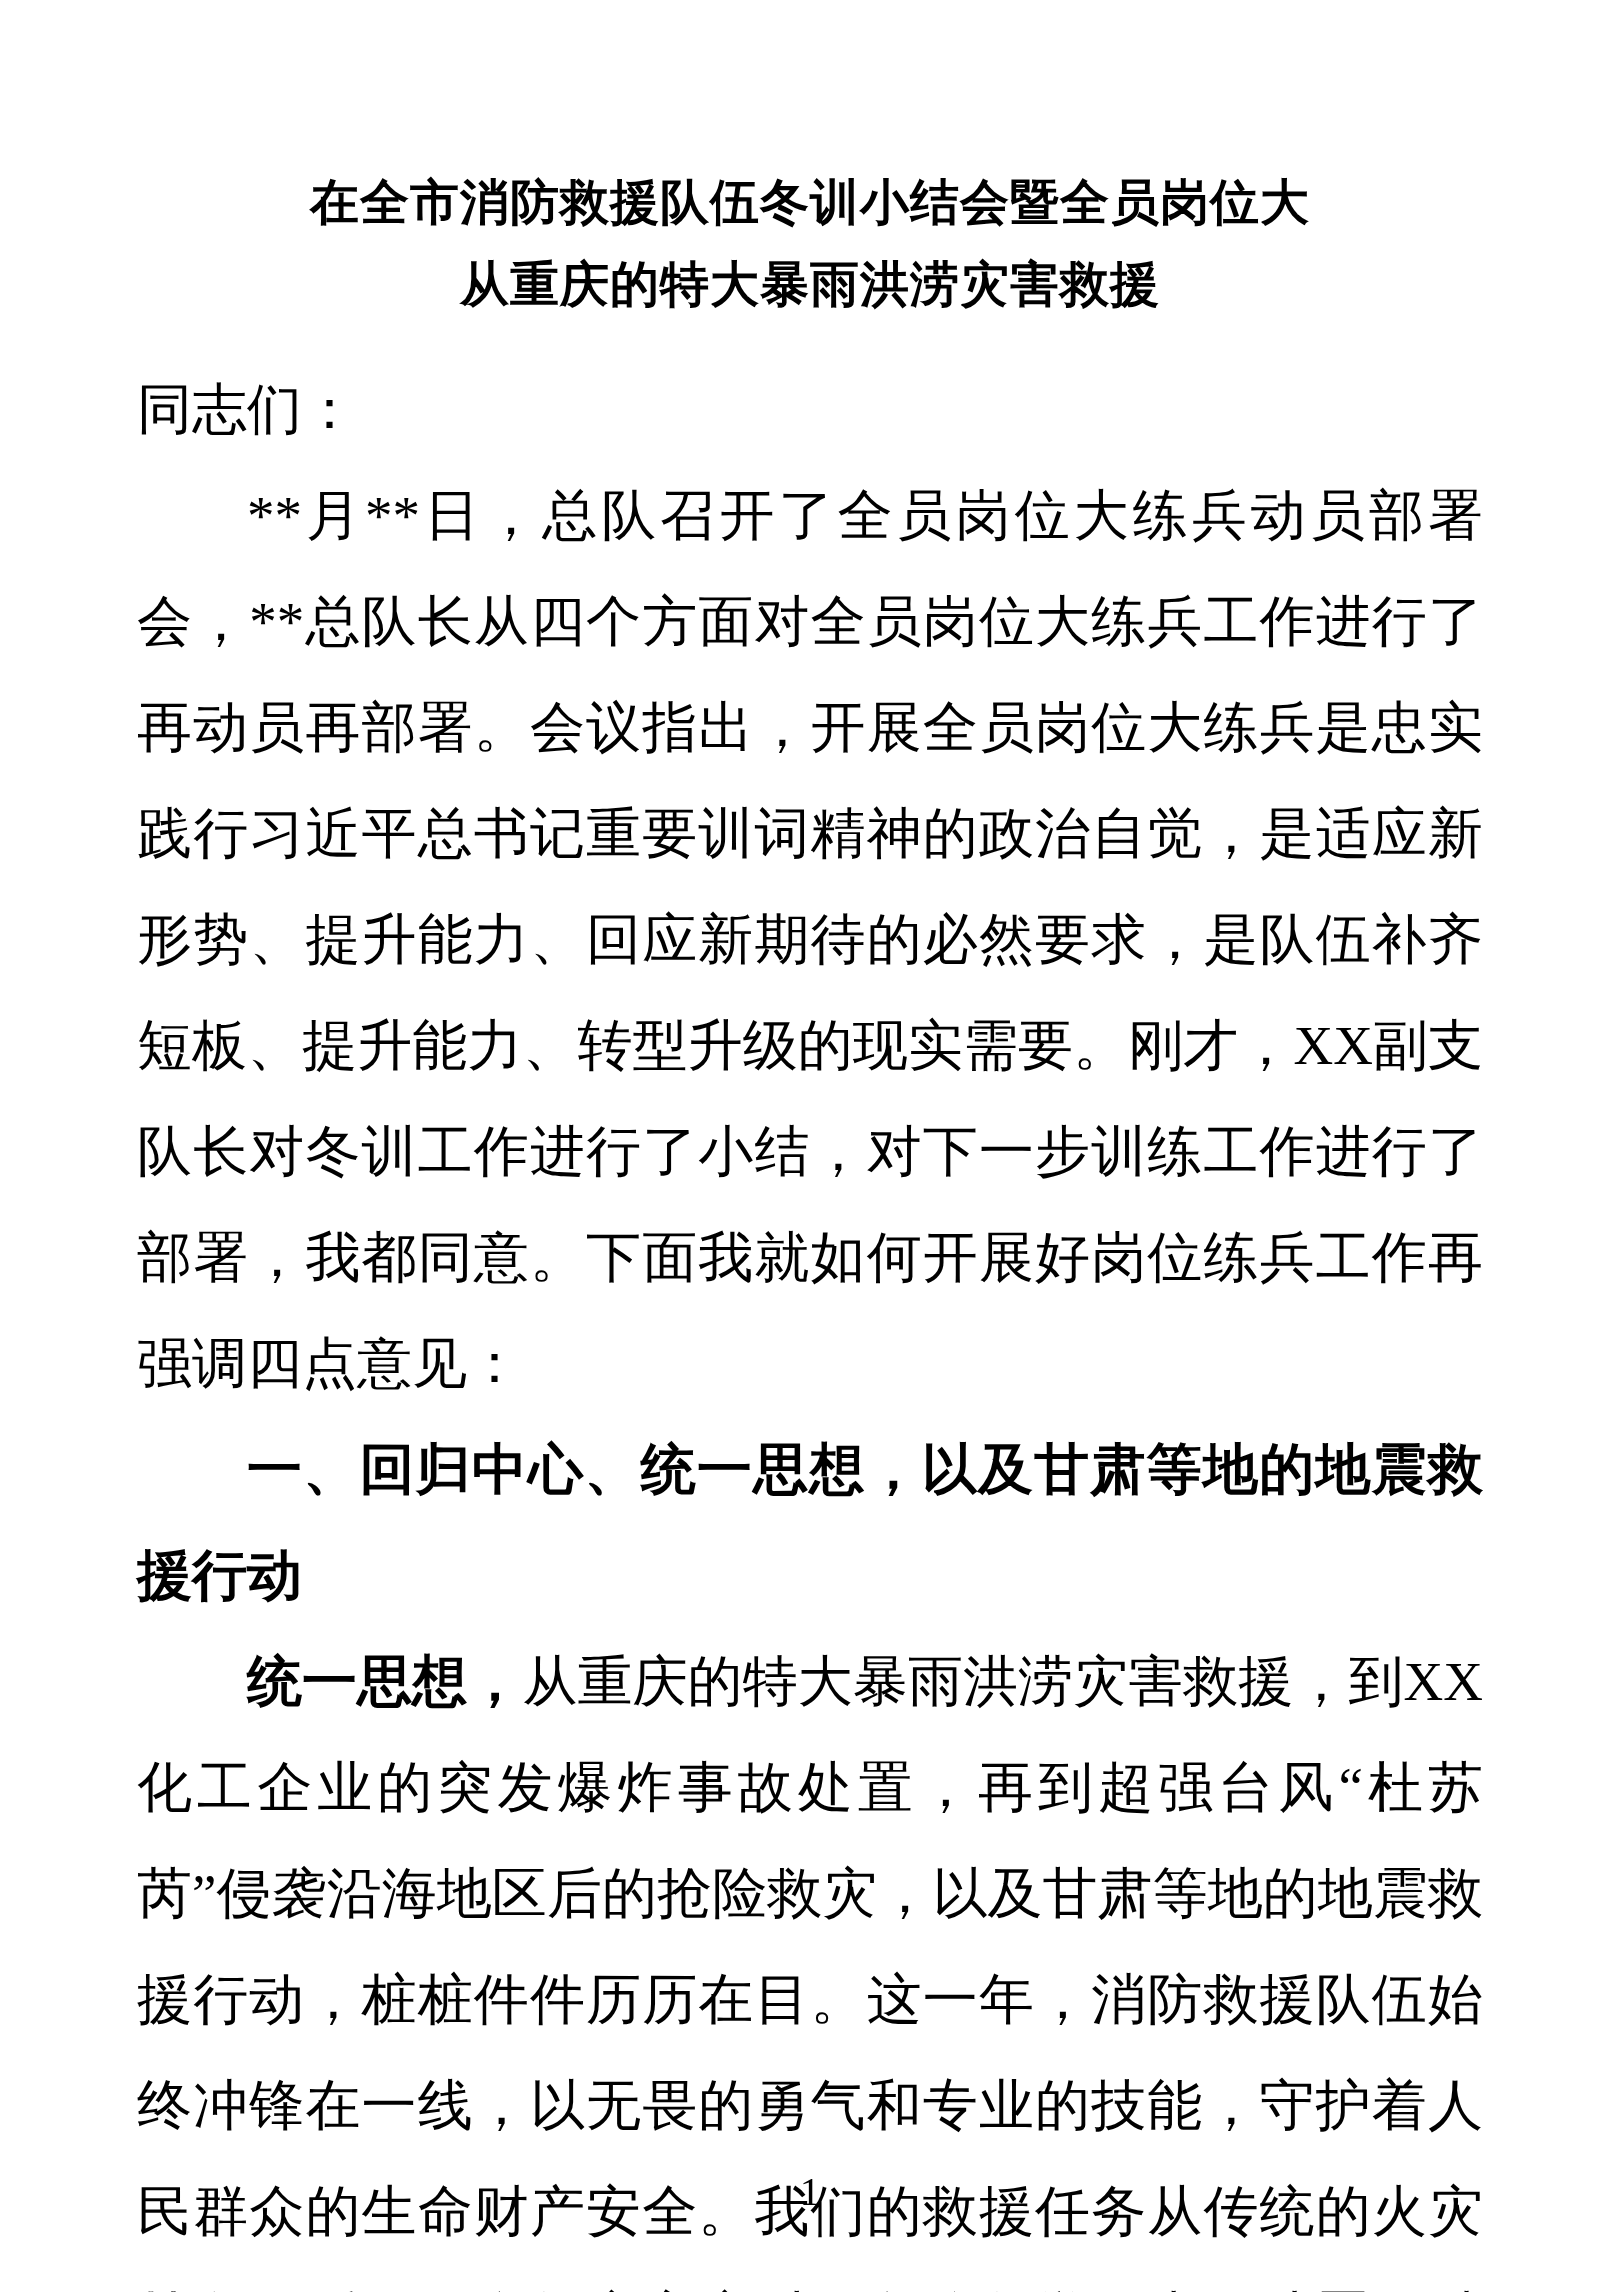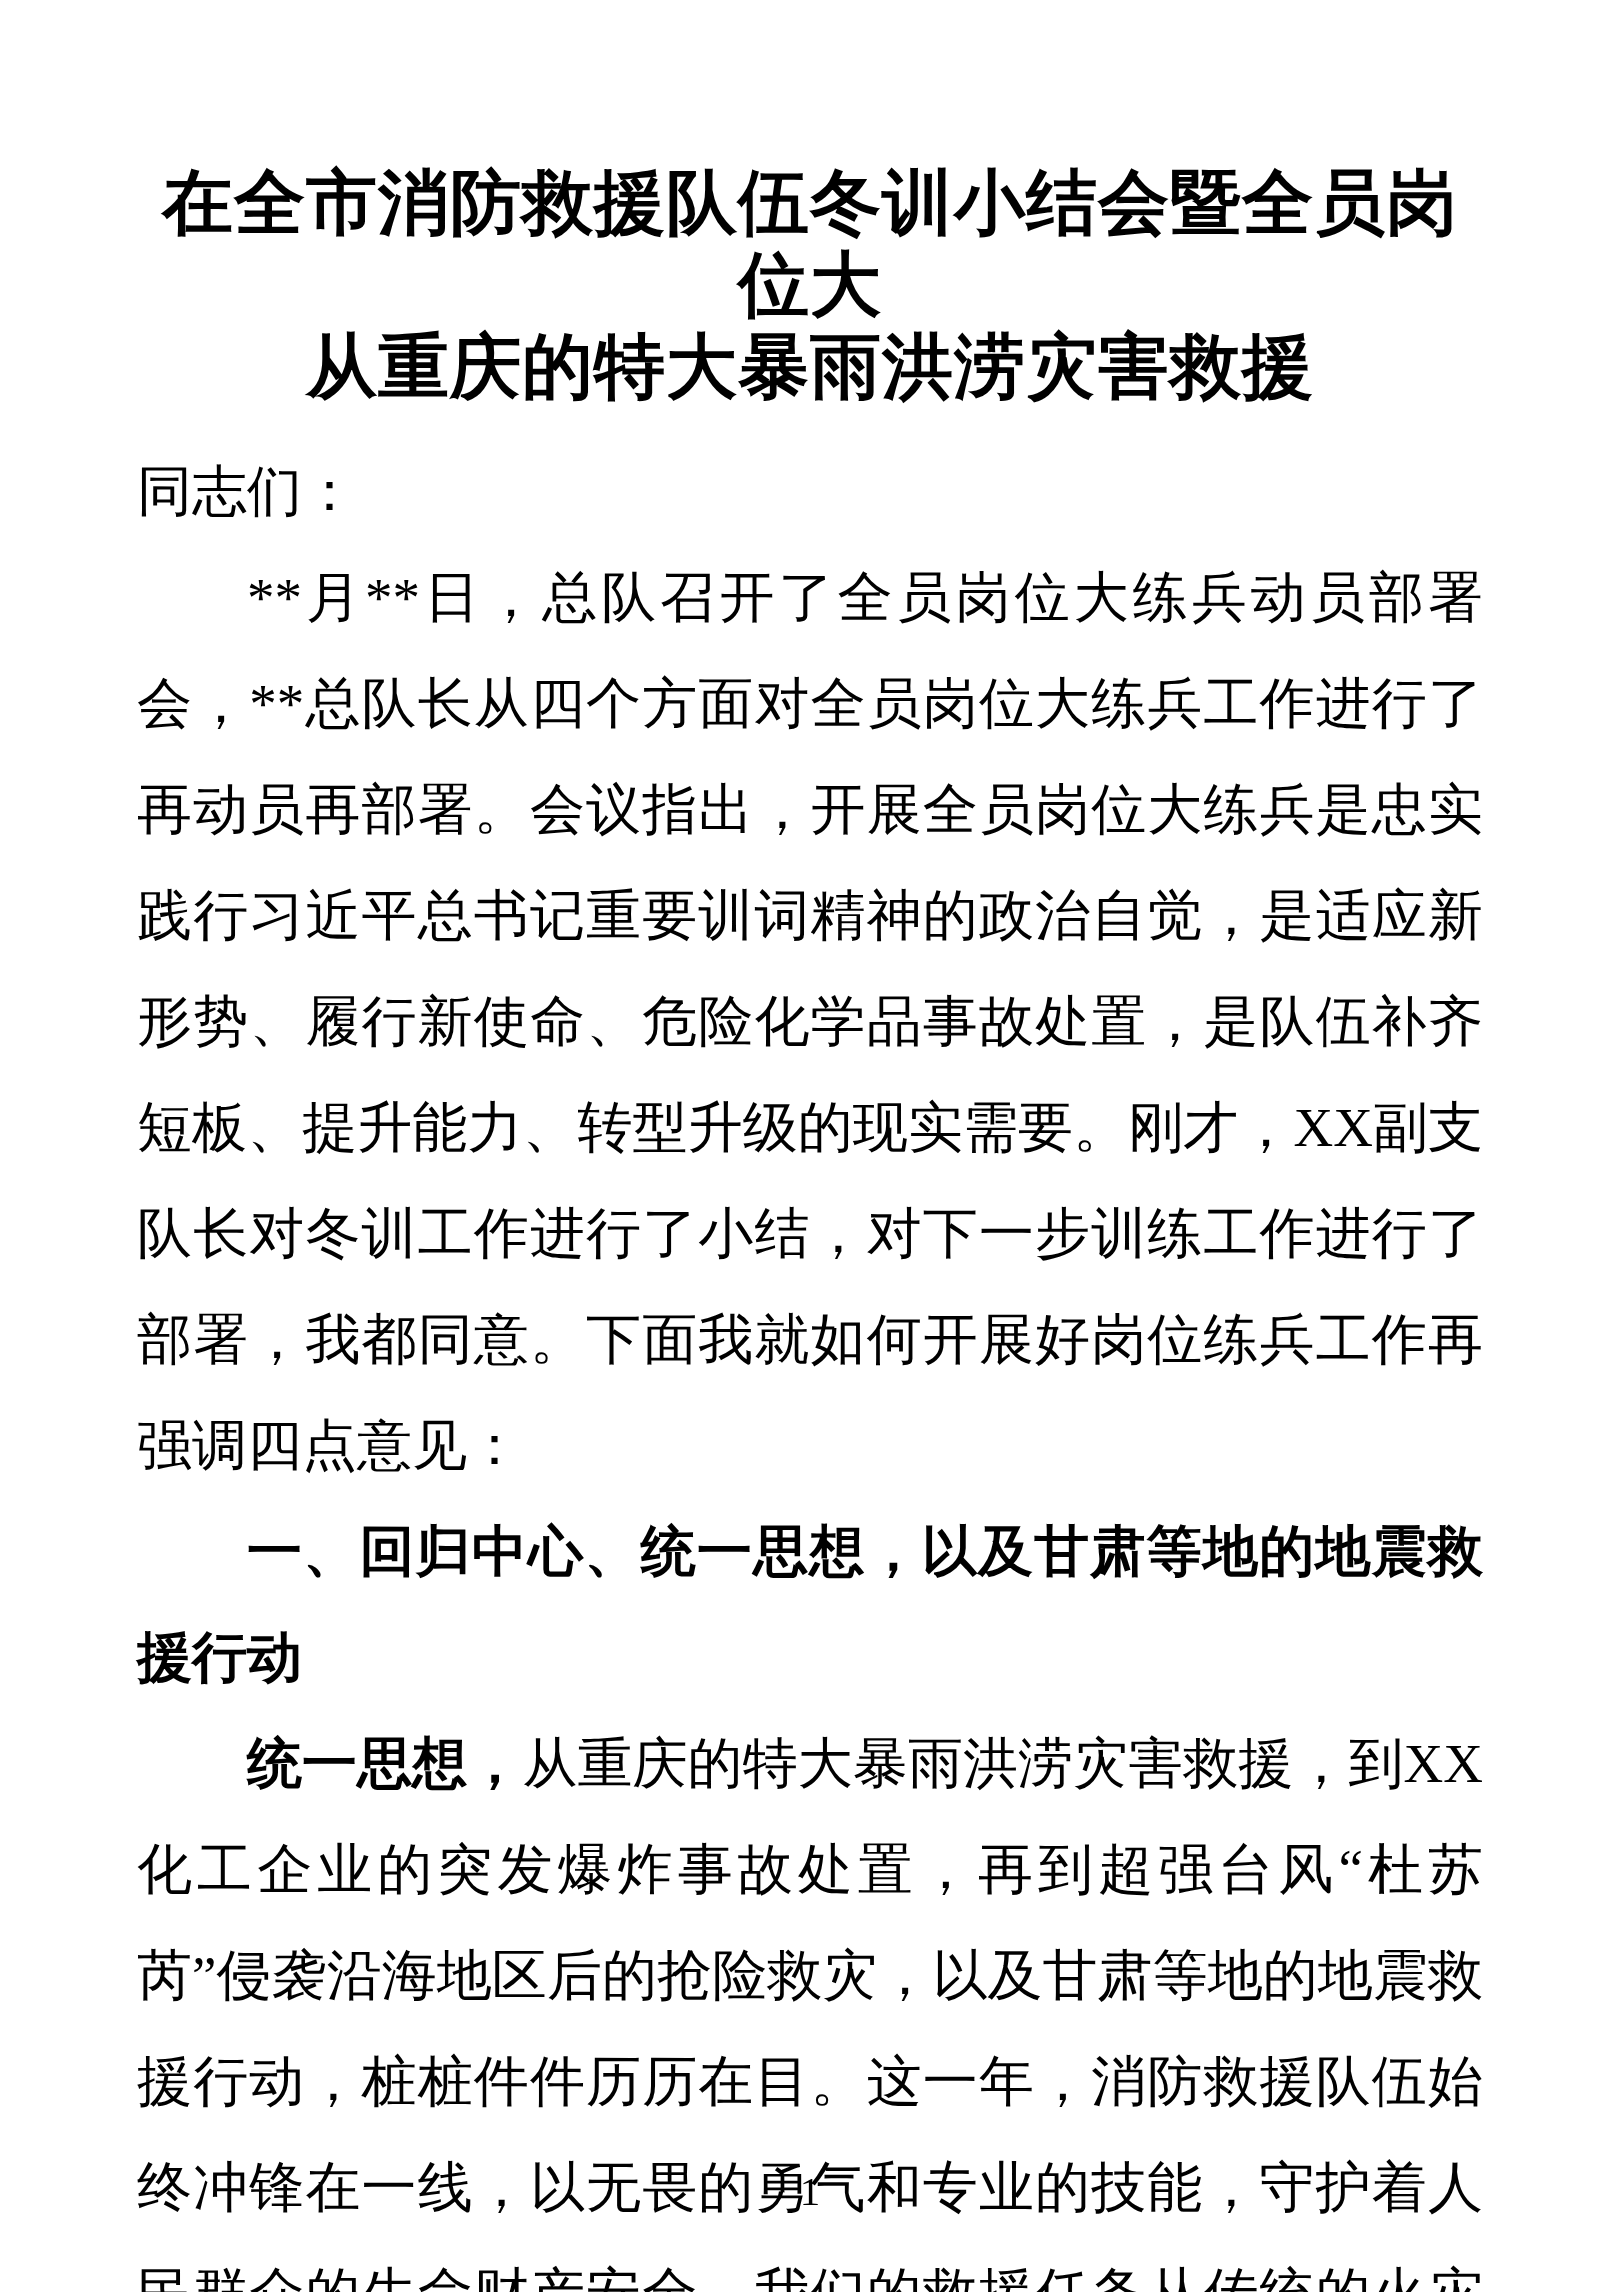--- a/index.html
+++ b/index.html
@@ -12,21 +12,21 @@
     overflow: hidden;
   }
   .page {
     width: 1620px;
     height: 2293px;
     background: #ffffff;
     padding: 162px 137px 0 137px;
     position: relative;
   }
   .doc-title {
-    font-size: 71px;
+    font-size: 49px;
     line-height: 82px;
     font-weight: 700;
     text-align: center;
     letter-spacing: 1px;
   }
   .doc-body {
     margin-top: 31px;
     font-size: 55px;
     line-height: 106px;
     text-align: justify;
@@ -60,21 +60,21 @@
 
   <div class="doc-title">
     <div>在全市消防救援队伍冬训小结会暨全员岗位大</div>
     <div>从重庆的特大暴雨洪涝灾害救援</div>
   </div>
 
   <div class="doc-body">
 
     <p class="para no-indent">同志们：</p>
 
-    <p class="para">**月**日，总队召开了全员岗位大练兵动员部署会，**总队长从四个方面对全员岗位大练兵工作进行了再动员再部署。会议指出，开展全员岗位大练兵是忠实践行习近平总书记重要训词精神的政治自觉，是适应新形势、履行新使命、危险化学品事故处置，是队伍补齐短板、提升能力、转型升级的现实需要。刚才，XX副支队长对冬训工作进行了小结，对下一步训练工作进行了部署，我都同意。下面我就如何开展好岗位练兵工作再强调四点意见：</p>
+    <p class="para">**月**日，总队召开了全员岗位大练兵动员部署会，**总队长从四个方面对全员岗位大练兵工作进行了再动员再部署。会议指出，开展全员岗位大练兵是忠实践行习近平总书记重要训词精神的政治自觉，是适应新形势、提升能力、回应新期待的必然要求，是队伍补齐短板、提升能力、转型升级的现实需要。刚才，XX副支队长对冬训工作进行了小结，对下一步训练工作进行了部署，我都同意。下面我就如何开展好岗位练兵工作再强调四点意见：</p>
 
     <p class="para heading">一、回归中心、统一思想，以及甘肃等地的地震救援行动</p>
 
     <p class="para"><span class="lead-bold">统一思想，</span><span>从重庆的特大暴雨洪涝灾害救援，到XX化工企业的突发爆炸事故处置，再到超强台风“杜苏芮”侵袭沿海地区后的抢险救灾，以及甘肃等地的地震救援行动，桩桩件件历历在目。这一年，消防救援队伍始终冲锋在一线，以无畏的勇气和专业的技能，守护着人民群众的生命财产安全。我们的救援任务从传统的火灾扑救，延伸至自然灾害应对、危险化学品事故处置、城市综合应急救援等多个领域，任务的复杂性和艰巨性与日</span></p>
 
   </div>
 
   <div class="page-footer">1</div>
 
 </div>

